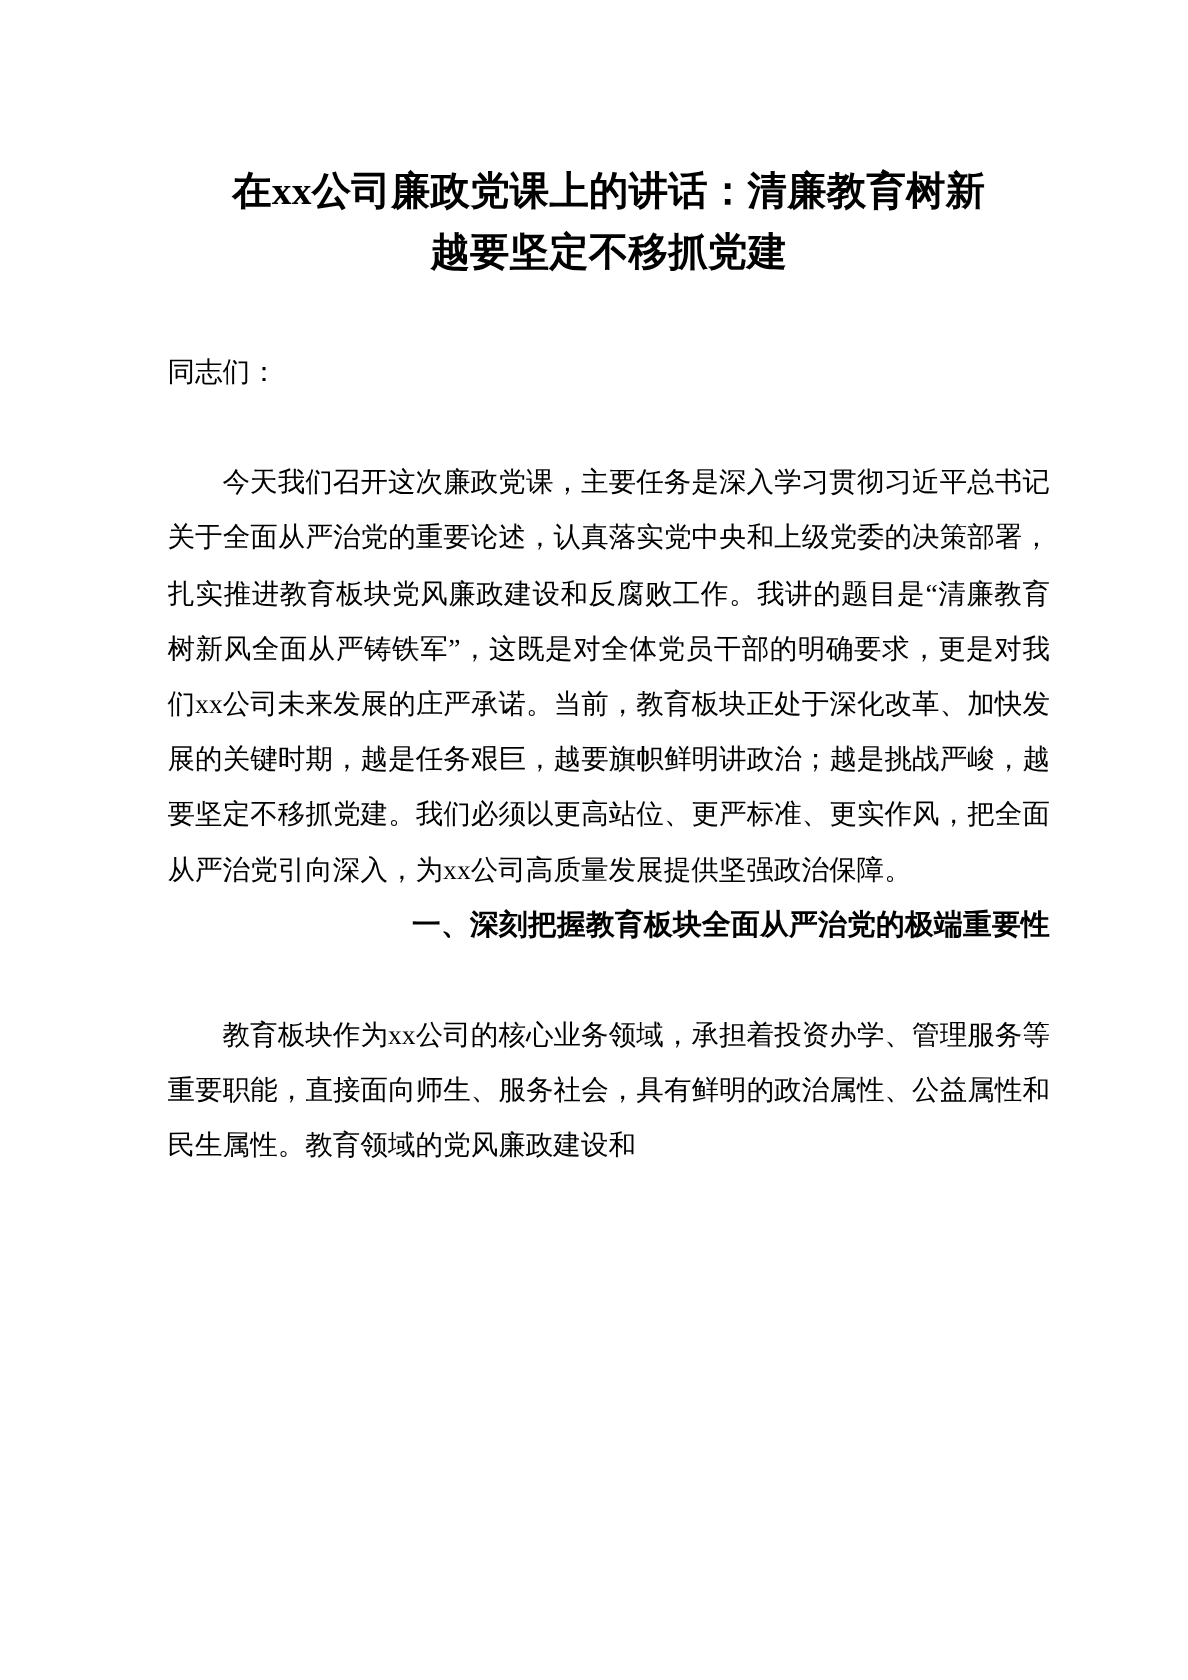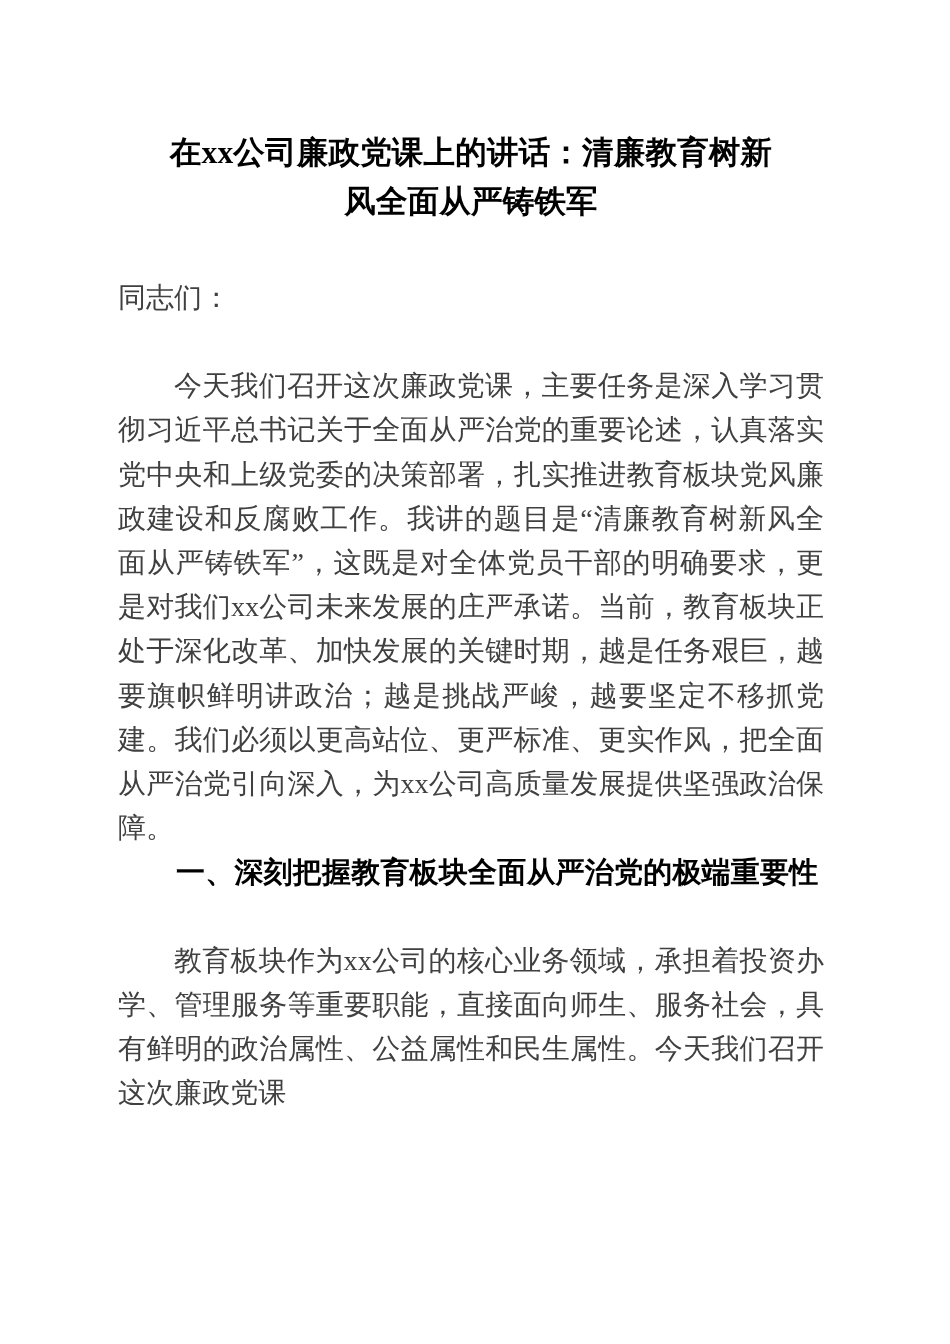--- a/index.html
+++ b/index.html
@@ -11,86 +11,86 @@
     position: relative;
     width: 950px;
     height: 1344px;
     background: #ffffff;
     margin: 0 auto;
     overflow: hidden;
     box-sizing: border-box;
   }
   .content {
     position: absolute;
-    left: 118px;
+    left: 134px;
     top: 128px;
     width: 706px;
   }
   .doc-title {
     font-family: "Liberation Serif", "DejaVu Serif", serif;
     font-weight: bold;
     font-size: 31.5px;
     line-height: 49px;
     text-align: center;
     color: #000000;
     letter-spacing: 0.2px;
     margin: 0;
     padding: 0 4px;
   }
   .title-spacer {
     height: 50px;
   }
   p.body-para {
     font-family: "Liberation Serif", "DejaVu Serif", serif;
-    font-size: 28px;
+    font-size: 22px;
     line-height: 44.2px;
-    color: #404040;
+    color: #000000;
     margin: 0;
     padding: 0;
     text-align: justify;
     text-justify: inter-character;
     letter-spacing: 0.05px;
     word-break: break-all;
   }
   p.indent {
     text-indent: 2em;
     margin-top: 44px;
   }
   p.no-indent {
     text-indent: 0;
   }
   h2.section-heading {
     font-family: "DejaVu Sans", "Liberation Sans", sans-serif;
     font-weight: bold;
-    font-size: 29px;
+    font-size: 23px;
     line-height: 44.2px;
     color: #000000;
     margin: 0;
     padding: 0;
     text-indent: 2em;
     letter-spacing: 0.2px;
-    text-align: left;
+    text-align: right;
   }
 </style>
 </head>
 <body>
 
 <div class="page">
   <div class="content">
 
     <div>
       <div class="doc-title">在xx公司廉政党课上的讲话：清廉教育树新</div>
-      <div class="doc-title">风全面从严铸铁军</div>
+      <div class="doc-title">越要坚定不移抓党建</div>
     </div>
 
     <div class="title-spacer"></div>
 
     <p class="body-para no-indent">同志们：</p>
 
     <p class="body-para indent">今天我们召开这次廉政党课，主要任务是深入学习贯彻习近平总书记关于全面从严治党的重要论述，认真落实党中央和上级党委的决策部署，扎实推进教育板块党风廉政建设和反腐败工作。我讲的题目是“清廉教育树新风全面从严铸铁军”，这既是对全体党员干部的明确要求，更是对我们xx公司未来发展的庄严承诺。当前，教育板块正处于深化改革、加快发展的关键时期，越是任务艰巨，越要旗帜鲜明讲政治；越是挑战严峻，越要坚定不移抓党建。我们必须以更高站位、更严标准、更实作风，把全面从严治党引向深入，为xx公司高质量发展提供坚强政治保障。</p>
 
     <h2 class="section-heading">一、深刻把握教育板块全面从严治党的极端重要性</h2>
 
 
-    <p class="body-para indent">教育板块作为xx公司的核心业务领域，承担着投资办学、管理服务等重要职能，直接面向师生、服务社会，具有鲜明的政治属性、公益属性和民生属性。今天我们召开这次廉政党课</p>
+    <p class="body-para indent">教育板块作为xx公司的核心业务领域，承担着投资办学、管理服务等重要职能，直接面向师生、服务社会，具有鲜明的政治属性、公益属性和民生属性。教育领域的党风廉政建设和</p>
 
   </div>
 </div>
 
 </body></html>

